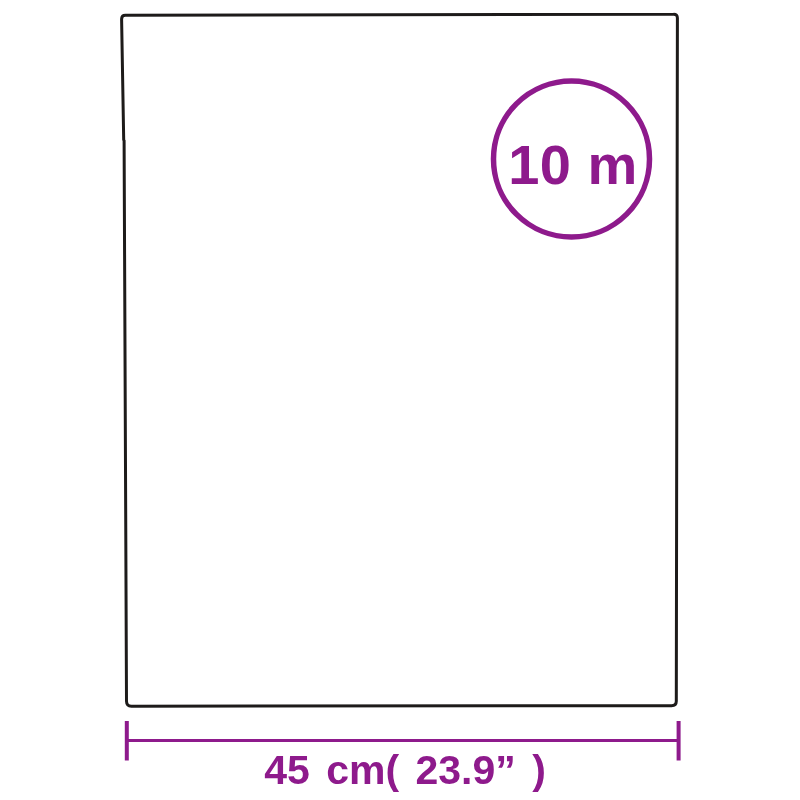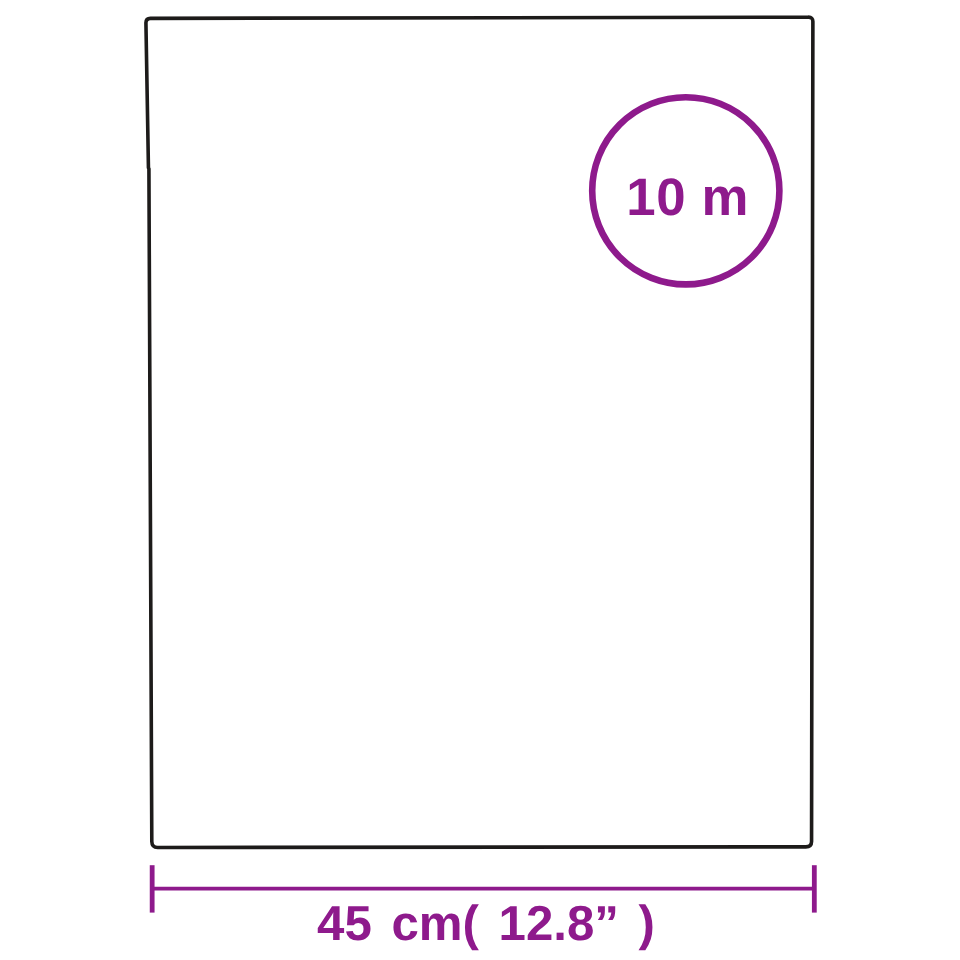--- a/index.html
+++ b/index.html
@@ -47,21 +47,21 @@
   .dim-tick {
     stroke: var(--accent, #8e1a8c);
     stroke-width: 4;
     stroke-linecap: butt;
   }
   .badge-label {
     position: absolute;
     left: 573px;
     top: 165px;
     transform: translate(-50%, -50%);
-    font-size: 44px;
+    font-size: 56px;
     font-weight: bold;
     line-height: 1;
     color: var(--accent, #8e1a8c);
     white-space: pre;
     letter-spacing: 0.5px;
   }
   .dim-label {
     position: absolute;
     left: 405px;
     top: 770px;
@@ -94,14 +94,14 @@
 
     <circle class="badge-circle" cx="571.5" cy="159" r="78"></circle>
 
     <line class="dim-line" x1="126.8" y1="740.5" x2="678.6" y2="740.5"></line>
     <line class="dim-tick" x1="126.8" y1="721" x2="126.8" y2="760.5"></line>
     <line class="dim-tick" x1="678.6" y1="721" x2="678.6" y2="760.5"></line>
   </svg>
 
   <div class="badge-label">10 m</div>
 
-  <div class="dim-label">45 cm( 12.8” )</div>
+  <div class="dim-label">45 cm( 23.9” )</div>
 </div>
 
 </body></html>

